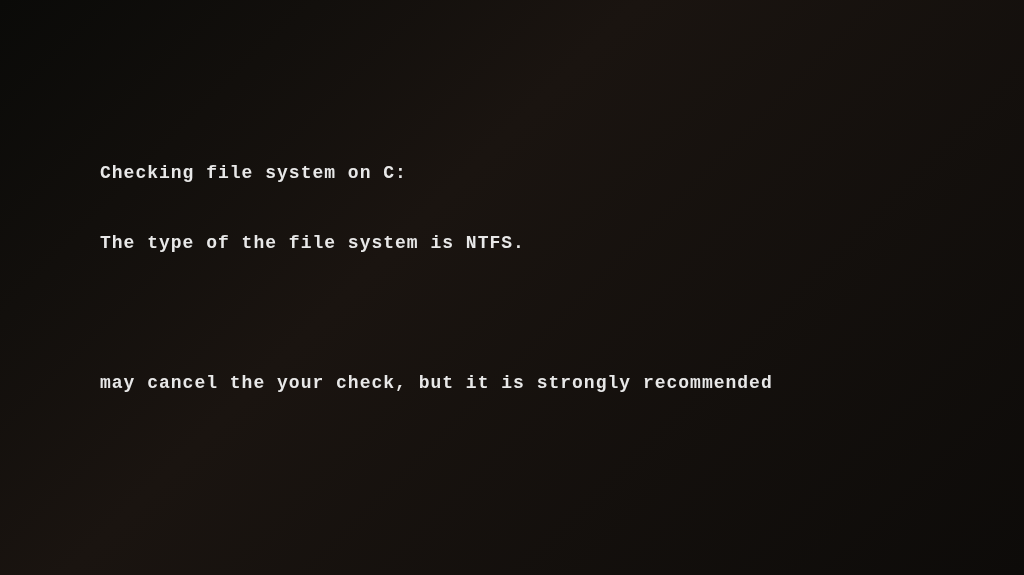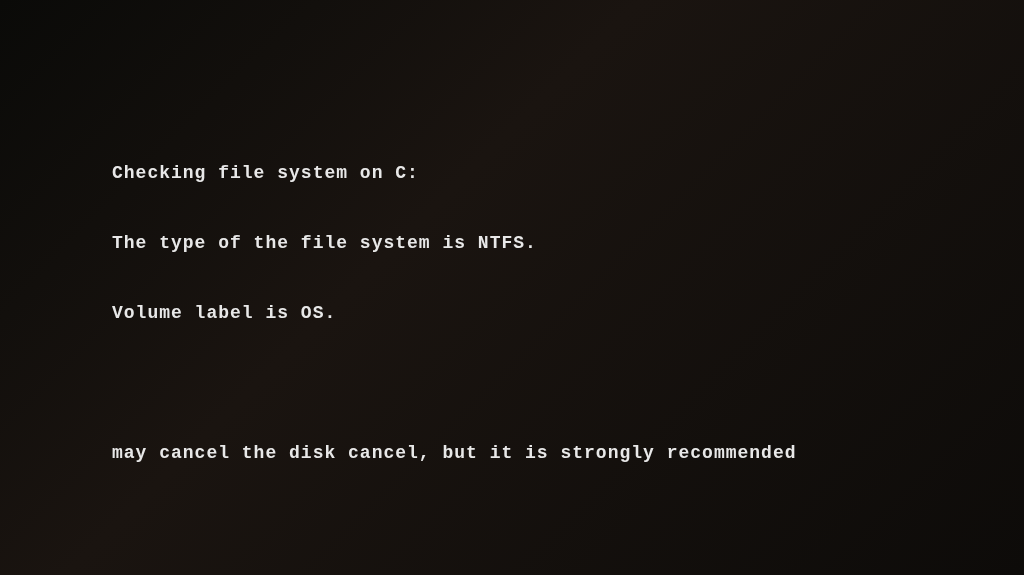--- a/index.html
+++ b/index.html
@@ -20,35 +20,33 @@
     .terminal {
       padding: 115px 0 0 100px;
       font-size: 18px;
       line-height: 1.3;
       font-weight: bold;
       letter-spacing: 1px;
       white-space: pre;
     }
     .line {
       display: block;
-      margin-left: 12px;
     }
     .blank {
       height: 23px;
     }
   </style>
 </head>
 <body>
 
 <div class="terminal">
   <span class="line">Checking file system on C:</span>
   <span class="line">The type of the file system is NTFS.</span>
-  <span class="line">Volume label is OS.</span>
   <div class="blank"></div>
-  <span class="line">may cancel the disk cancel, but it is strongly recommended</span>
+  <span class="line">may cancel the your check, but it is strongly recommended</span>
   
   
   
   
   
   
   
   
   
   

